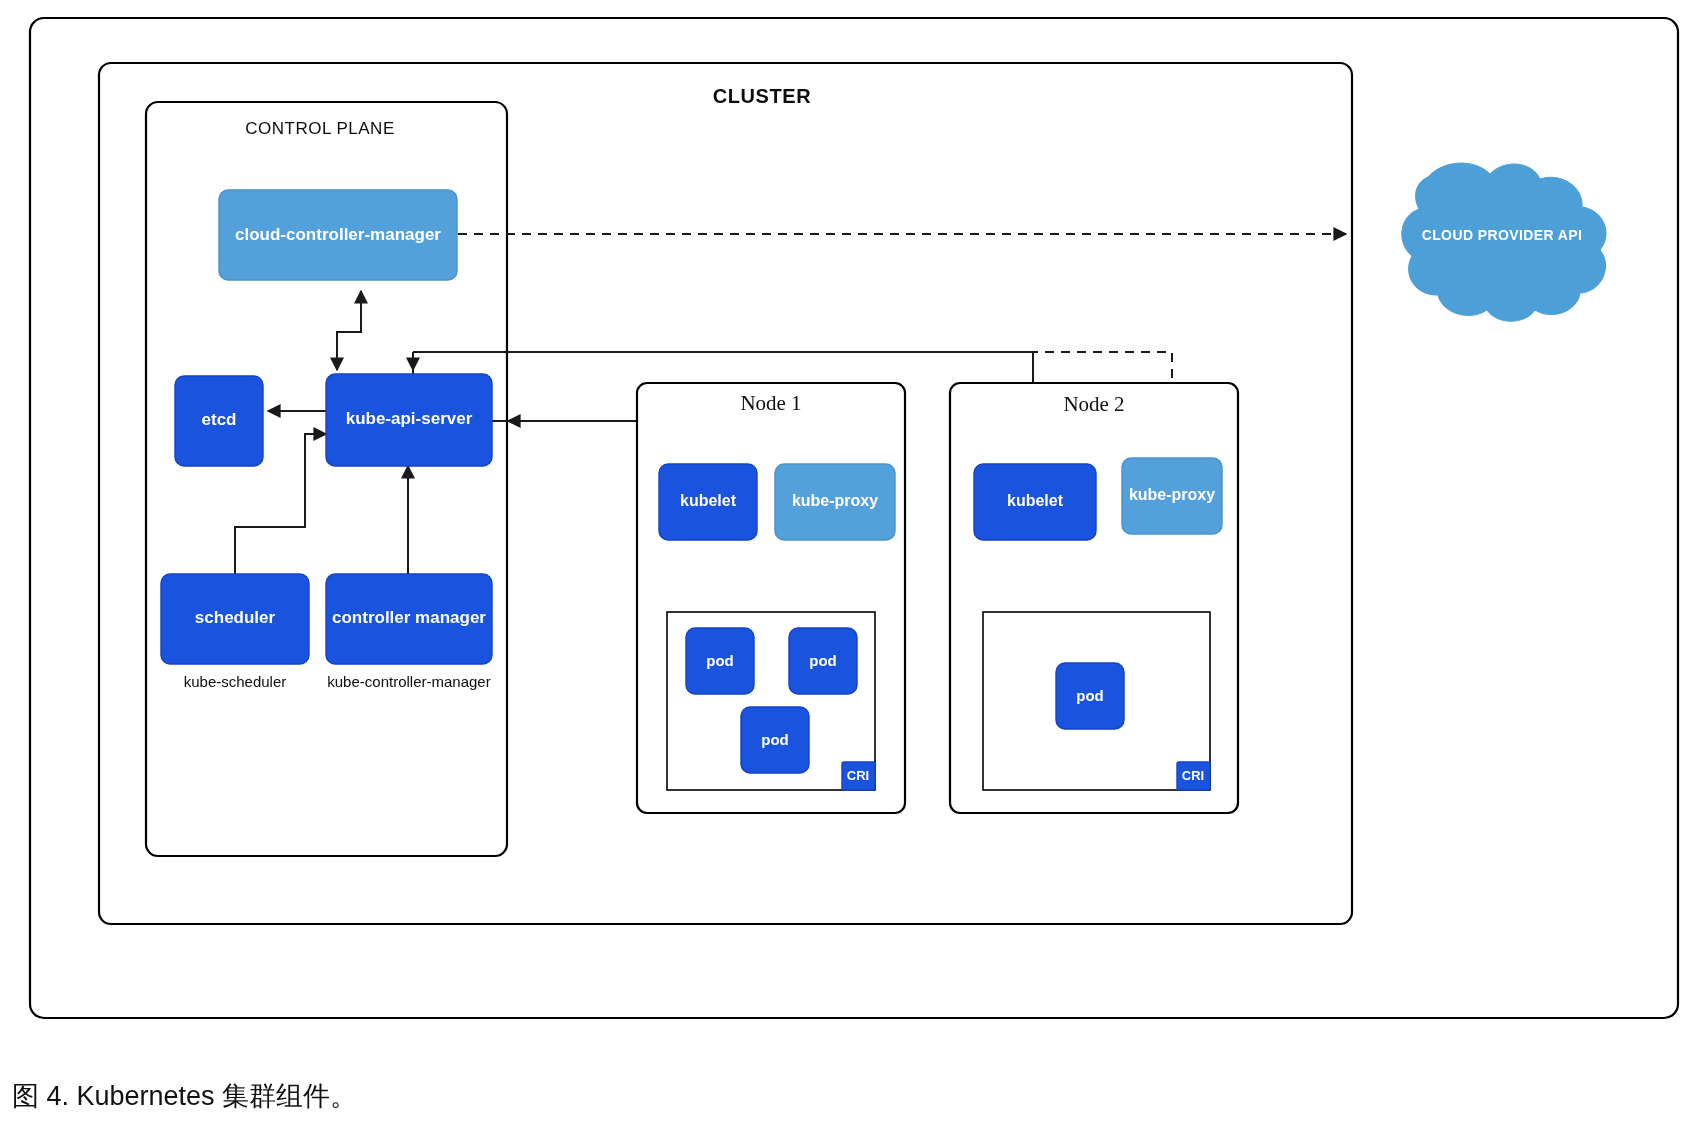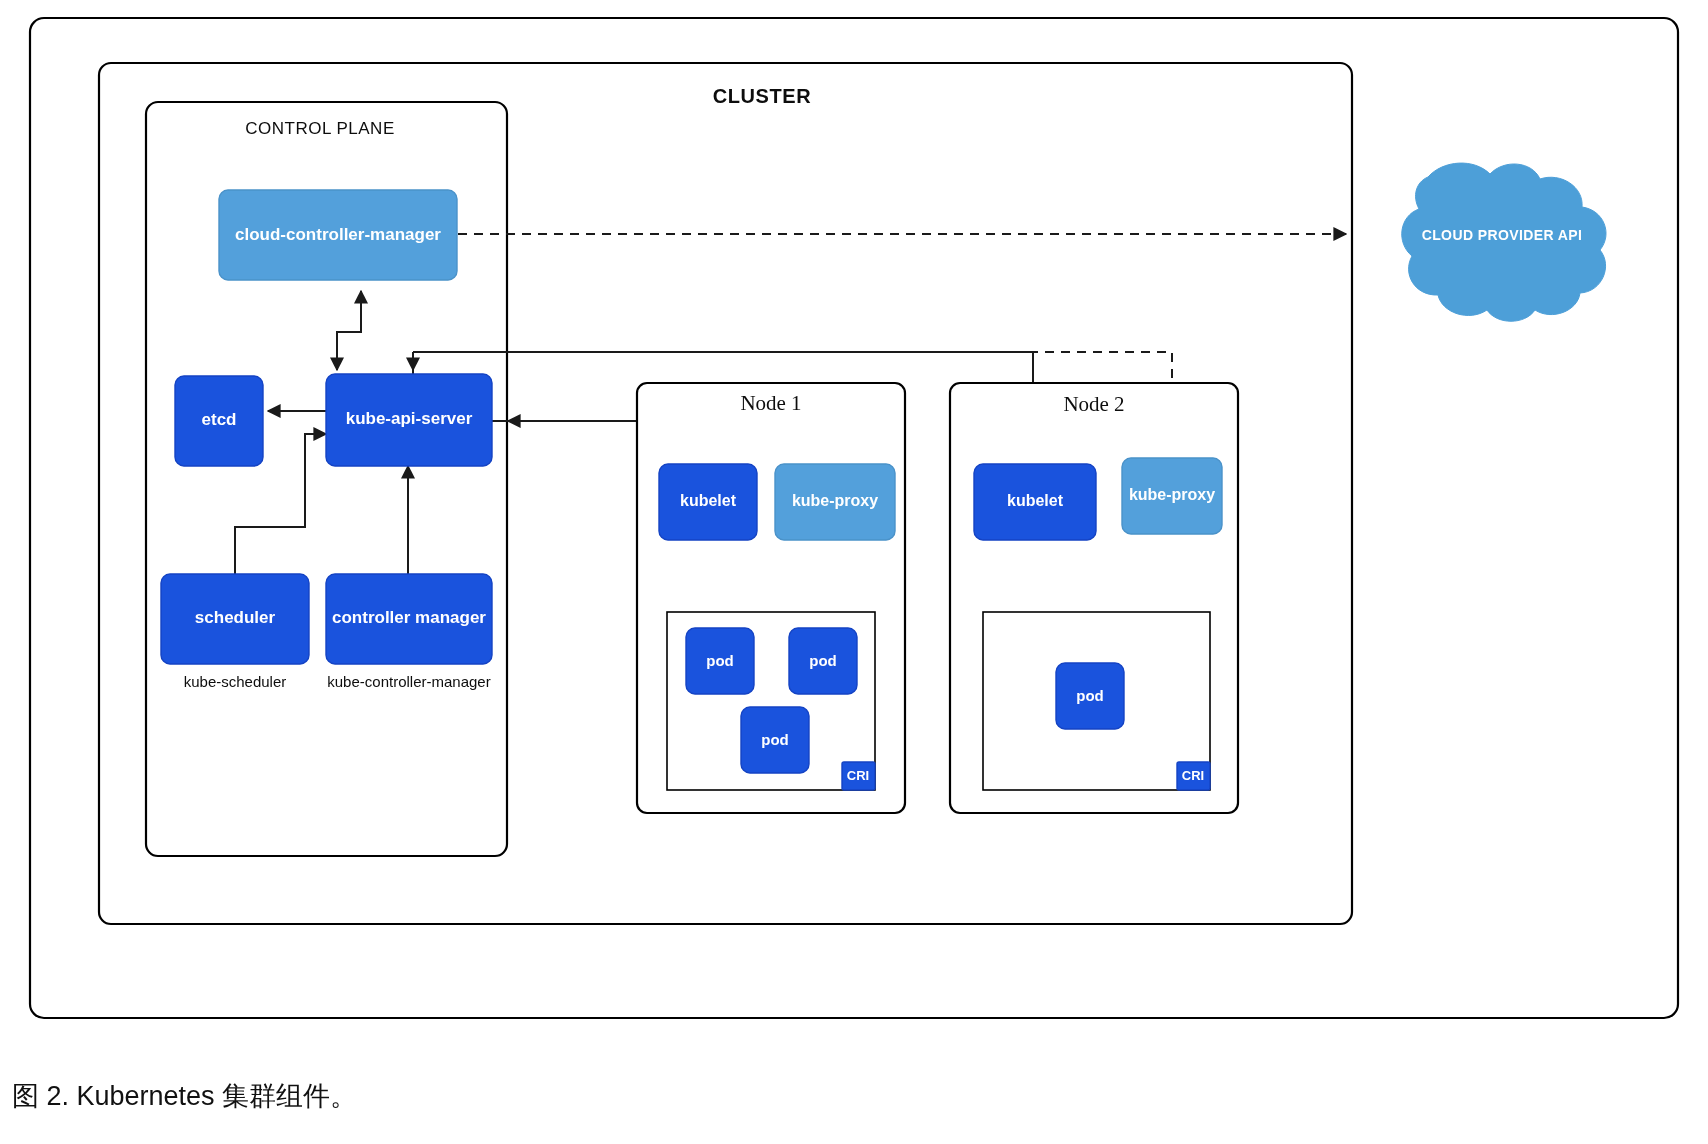--- a/index.html
+++ b/index.html
@@ -244,15 +244,15 @@
                C 1525 325, 1497 325, 1487 310
                C 1469 322, 1442 313, 1438 295
                C 1415 296, 1402 274, 1412 256
                C 1396 243, 1399 216, 1419 209
                C 1412 196, 1416 182, 1428 177 Z"></path>
       <text class="lbl-white-bold" x="1502" y="236" font-size="14" letter-spacing="0.4">CLOUD PROVIDER API</text>
     </g>
 
   </svg>
 
-  <div class="caption">图 2. Kubernetes 集群组件。</div>
+  <div class="caption">图 4. Kubernetes 集群组件。</div>
 
 </div>
 
 </body></html>

